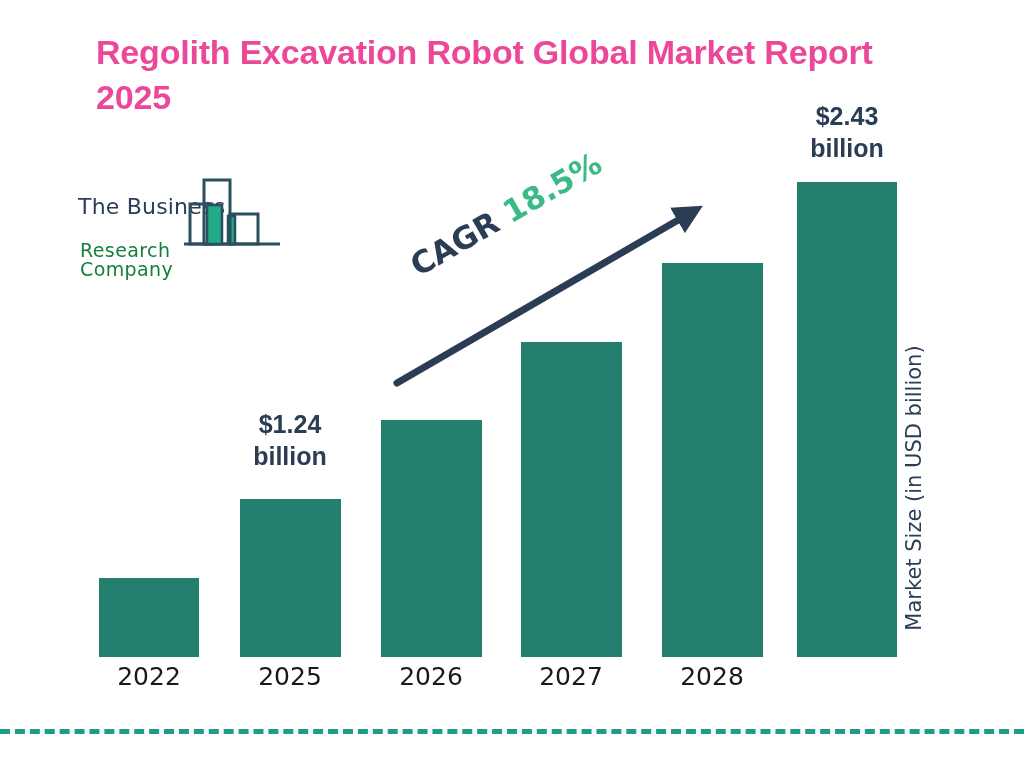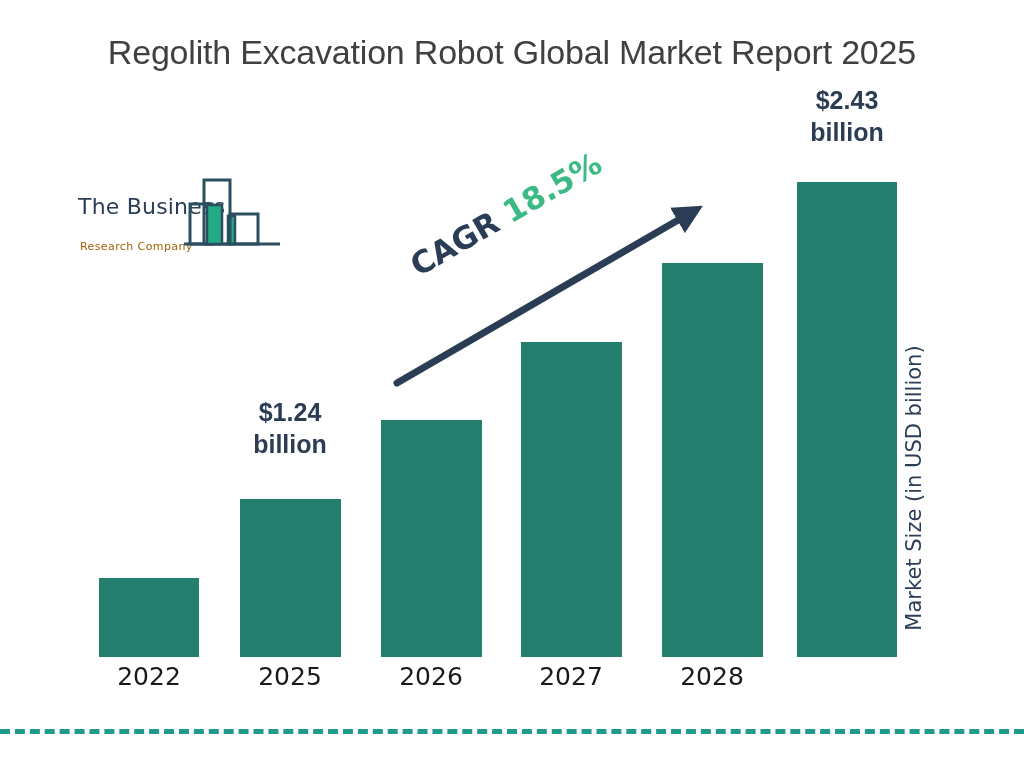--- a/index.html
+++ b/index.html
@@ -19,25 +19,25 @@
     height: 768px;
     background: #ffffff;
   }
 
   
   .chart-title {
     position: absolute;
     left: 96px;
     top: 30px;
     width: 820px;
-    text-align: right;
+    text-align: left;
     font-size: 34px;
-    font-weight: normal;
+    font-weight: bold;
     line-height: 1.32;
-    color: #404040;
+    color: #ec4899;
     letter-spacing: -0.2px;
   }
 
   
   #logo {
     position: absolute;
     left: 78px;
     top: 176px;
     width: 205px;
     height: 76px;
@@ -51,24 +51,24 @@
   }
   .logo-line1 {
     font-size: 22px;
     letter-spacing: 0.2px;
     line-height: 1;
   }
   .logo-line2 {
     position: absolute;
     left: 2px;
     top: 45px;
-    font-size: 11px;
+    font-size: 19px;
     letter-spacing: 0.4px;
     line-height: 1;
-    color: #a16207;
+    color: #15803d;
   }
   #logo-mark {
     position: absolute;
     left: 104px;
     top: 0px;
   }
 
   
   #plot {
     position: absolute;
@@ -169,24 +169,24 @@
 
   <div id="plot">
 
     <div class="bar" style="left:99px; top:578px; width:100px; height:79px;"></div>
     <div class="bar" style="left:240px; top:499px; width:101px; height:158px;"></div>
     <div class="bar" style="left:381px; top:420px; width:101px; height:237px;"></div>
     <div class="bar" style="left:521px; top:342px; width:101px; height:315px;"></div>
     <div class="bar" style="left:662px; top:263px; width:101px; height:394px;"></div>
     <div class="bar" style="left:797px; top:182px; width:100px; height:475px;"></div>
 
-    <div class="bar-value" style="left:220px; top:396px;text-align:center;">
+    <div class="bar-value" style="left:220px; top:408px;text-align:center;">
       <span>$1.24 billion</span>
     </div>
-    <div class="bar-value" style="left:777px; top:84px;">
+    <div class="bar-value" style="left:777px; top:100px;">
       <span>$2.43 billion</span>
     </div>
 
     <div class="x-tick" style="left:79px; top:662px;">2022</div>
     <div class="x-tick" style="left:220px; top:662px;">2025</div>
     <div class="x-tick" style="left:361px; top:662px;">2026</div>
     <div class="x-tick" style="left:501px; top:662px;">2027</div>
     <div class="x-tick" style="left:642px; top:662px;">2028</div>
 
     <svg style="position:absolute; left:0; top:0; width:1024px; height:768px; pointer-events:none;">

